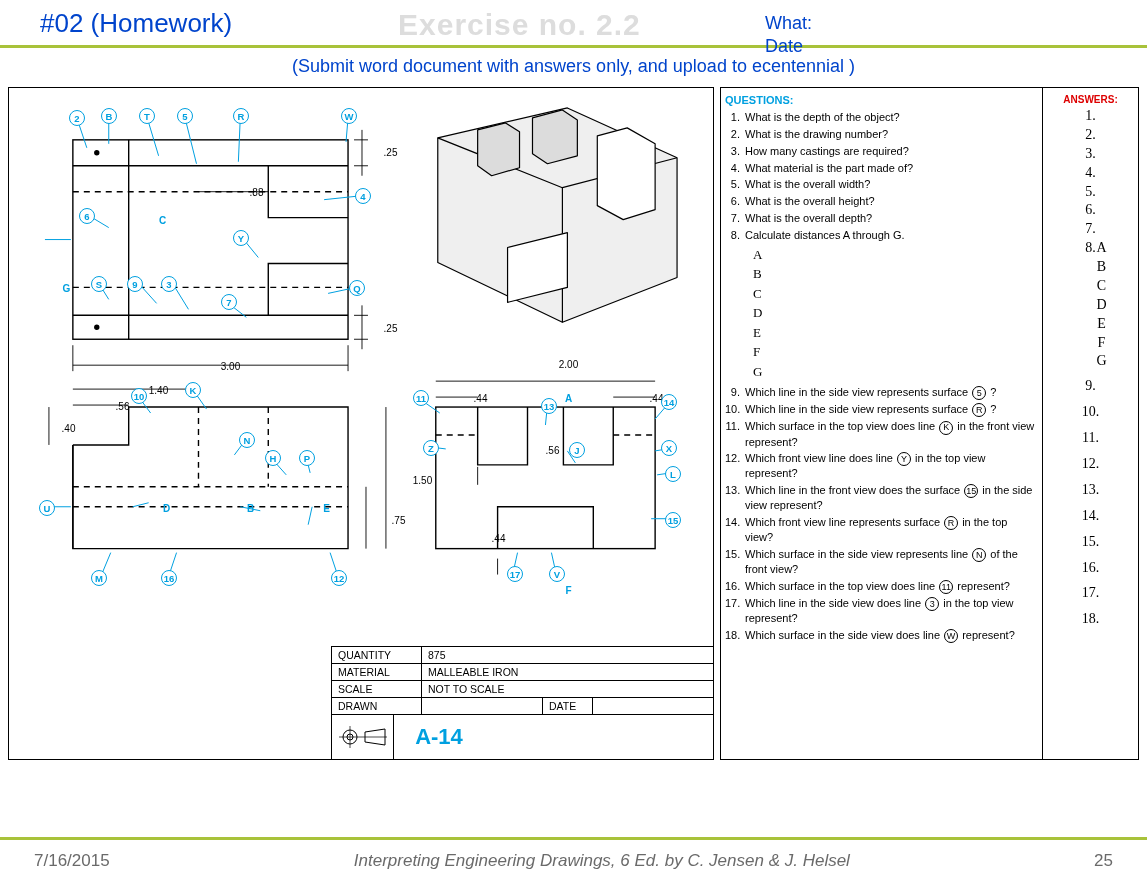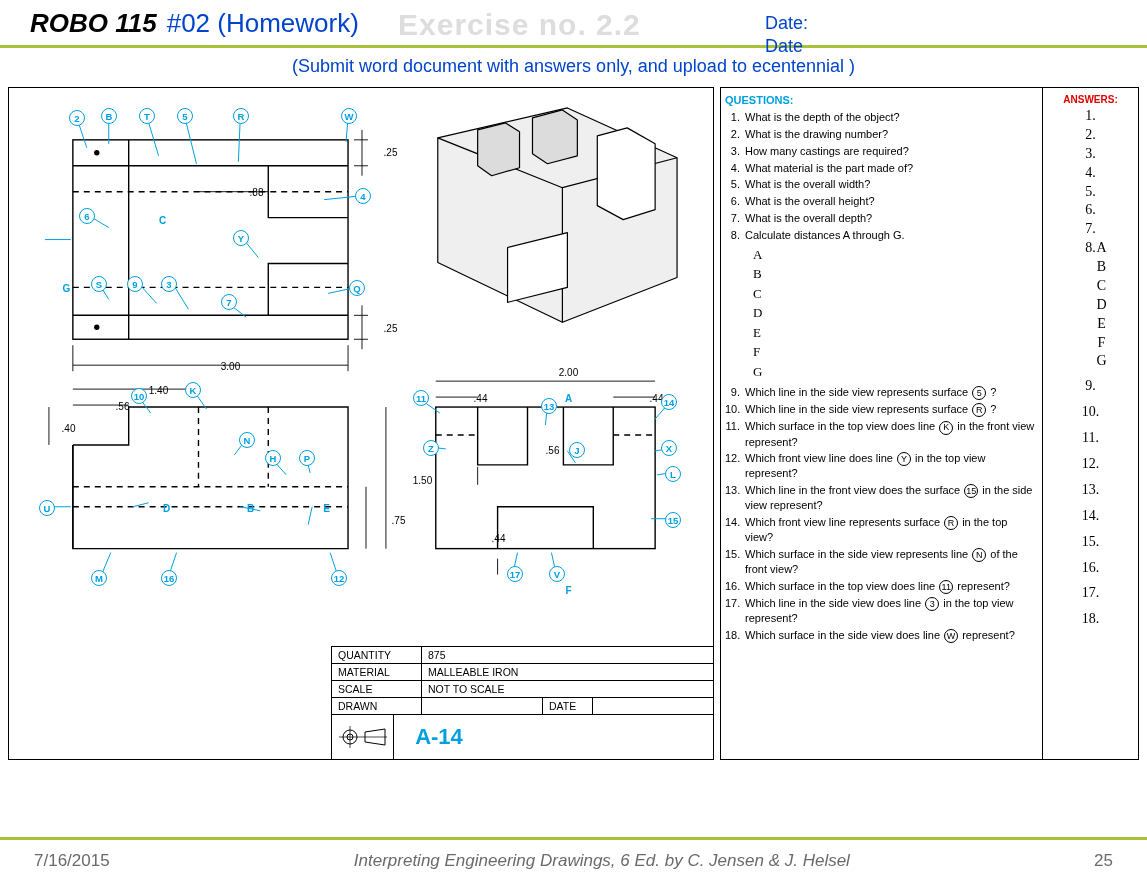--- a/index.html
+++ b/index.html
@@ -148,26 +148,25 @@
     font-size:9px; vertical-align:middle; margin:0 1px;
   }
 </style>
 </head>
 <body>
 
 <div class="header">
   <div class="exercise-ghost">Exercise no. 2.2</div>
   <div class="header-row">
     <div>
-      <div class="course-title">ROBO 115</div>
     </div>
     <div class="hw-label">#02 (Homework)</div>
   </div>
   <div class="name-date">
-    <div>Date:</div>
+    <div>What:</div>
     <div>Date</div>
   </div>
 </div>
 
 <div class="submit-note">(Submit word document with answers only,  and upload to ecentennial )</div>
 
 <div class="content">
 
   <div class="drawing-frame">
     <svg class="views-svg" viewBox="0 0 706 673">
@@ -306,21 +305,21 @@
 
     <div class="dim-text" style="left:360px;top:64px">.25</div>
     <div class="dim-text" style="left:226px;top:104px">.88</div>
     <div class="dim-text" style="left:360px;top:240px">.25</div>
     <div class="dim-text" style="left:200px;top:278px">3.00</div>
     <div class="dim-text" style="left:128px;top:302px">1.40</div>
     <div class="dim-text" style="left:92px;top:318px">.56</div>
     <div class="dim-text" style="left:38px;top:340px">.40</div>
     <div class="dim-text" style="left:368px;top:432px">.75</div>
     <div class="dim-text" style="left:392px;top:392px">1.50</div>
-    <div class="dim-text" style="left:538px;top:284px">2.00</div>
+    <div class="dim-text" style="left:538px;top:276px">2.00</div>
     <div class="dim-text" style="left:450px;top:310px">.44</div>
     <div class="dim-text" style="left:626px;top:310px">.44</div>
     <div class="dim-text" style="left:522px;top:362px">.56</div>
     <div class="dim-text" style="left:468px;top:450px">.44</div>
 
     <div class="dim-text cyan" style="left:36px;top:200px">G</div>
     <div class="dim-text cyan" style="left:132px;top:132px">C</div>
     <div class="dim-text cyan" style="left:538px;top:310px">A</div>
     <div class="dim-text cyan" style="left:136px;top:420px">D</div>
     <div class="dim-text cyan" style="left:220px;top:420px">B</div>

